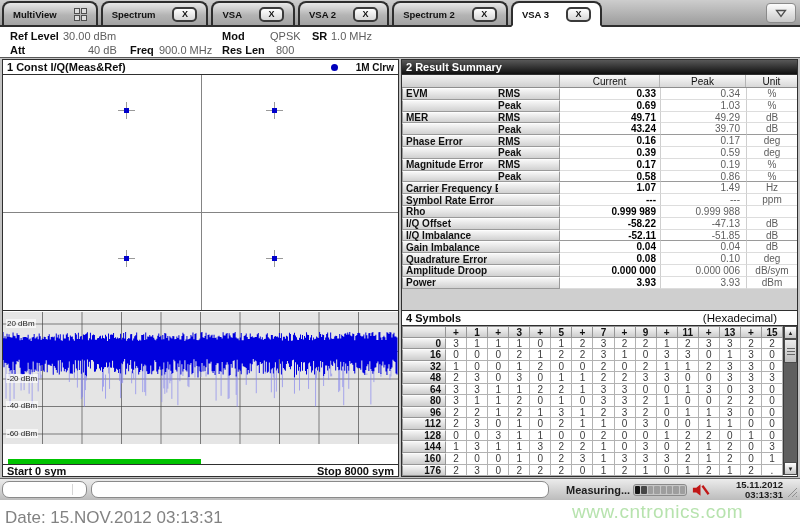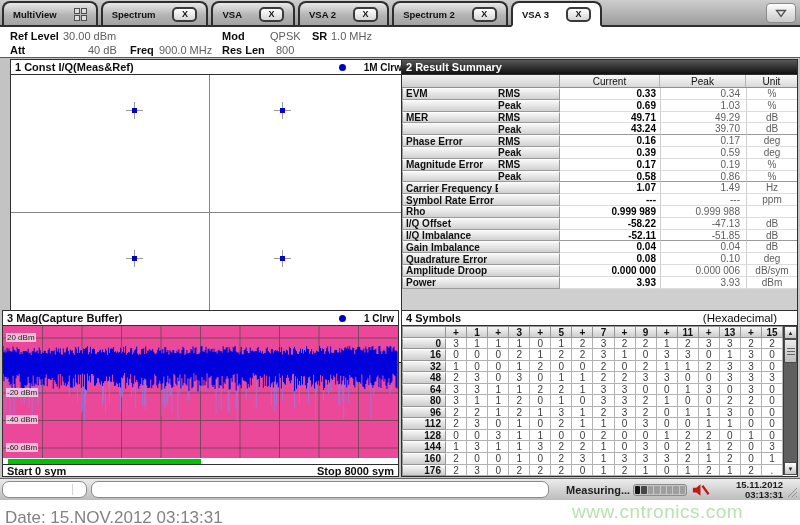--- a/index.html
+++ b/index.html
@@ -36,21 +36,21 @@
     border-bottom:1px solid #2f2f2f; display:flex; align-items:center; justify-content:space-between;
     padding:0 4px; font-size:11px; font-weight:bold; color:#0d0d0d; }
   .whead.dark { background:linear-gradient(#585858,#101010); color:#fff; }
   .trace-tag { display:flex; align-items:center; gap:18px; font-weight:bold; font-size:10px; color:#0d0d0d; }
   .dot { width:7px; height:7px; border-radius:50%; background:#0000BB; }
   .wfoot { position:absolute; left:0; right:0; bottom:0; background:#fff; border-top:1px solid #2f2f2f;
     display:flex; justify-content:space-between; align-items:center; padding:0 4px;
     font-weight:bold; font-size:11px; color:#0d0d0d; }
 
   
-  #win1 { left:2px; top:59px; width:397px; height:304px;margin-left:8px; }
+  #win1 { left:2px; top:59px; width:397px; height:304px; }
   .constplot { position:absolute; left:0; right:0; top:15px; bottom:13px; background:#fff; }
   #win1 .wfoot { height:13px; }
   .cl-v { position:absolute; left:50%; top:0; bottom:0; width:1px; background:#848484; }
   .cl-h { position:absolute; top:50%; left:0; right:0; height:1px; background:#848484; }
   .cpoint { position:absolute; width:17px; height:17px; }
   .cpoint .ph { position:absolute; left:0; right:0; top:8px; height:1px; background:#9a9a9a; }
   .cpoint .pv { position:absolute; top:0; bottom:0; left:8px; width:1px; background:#9a9a9a; }
   .cpoint .pd { position:absolute; left:6px; top:6px; width:5px; height:5px; background:#0000CC; }
 
   
@@ -71,21 +71,21 @@
   .rscur { width:100px; text-align:right; padding-right:4px; font-weight:bold; color:#000;
     border-bottom:1px solid #ddd; line-height:11.8px; }
   .rspeak { width:86px; text-align:right; padding-right:6px; color:#5d5d5d;
     border-left:1px solid #cfcfcf; border-bottom:1px solid #ddd; line-height:11.8px; }
   .rsunit { flex:1; text-align:center; color:#5d5d5d; border-left:1px solid #cfcfcf;
     border-bottom:1px solid #ddd; line-height:11.8px; }
   .rsrow.group-end .rscur, .rsrow.group-end .rspeak, .rsrow.group-end .rsunit { border-bottom:1px solid #9a9a9a; }
 
   
   #win3 { left:2px; top:310px; width:397px; height:167px; }
-  .capplot { position:absolute; left:0; right:0; top:15px; height:132px; background:#ec4899; }
+  .capplot { position:absolute; left:0; right:0; top:1px; height:132px; background:#e5e5e5; }
   .capplot svg { width:100%; height:100%; display:block; }
   .ylabel { position:absolute; left:3px; font-size:8px; color:#222; background:rgba(255,255,255,.65);
     padding:0 1px; line-height:9px; z-index:2; }
   .greenbar { position:absolute; left:5px; top:148px; width:193px; height:7px; background:#00C300; }
   #win3 .wfoot { height:12px; font-size:11px; }
 
   
   #win4 { left:401px; top:310px; width:397px; height:167px; }
   #win4 .whead .hexa { font-weight:normal; font-size:11.5px; color:#0d0d0d; padding-right:16px; }
   .symtable { position:absolute; left:0; right:14px; top:15px; bottom:0; font-size:10px; }

